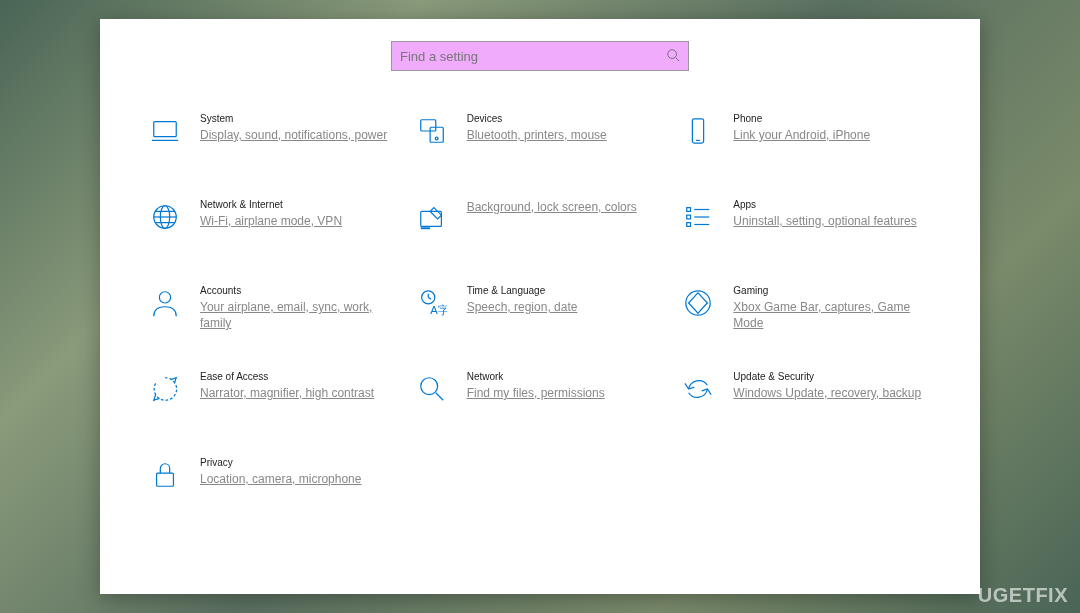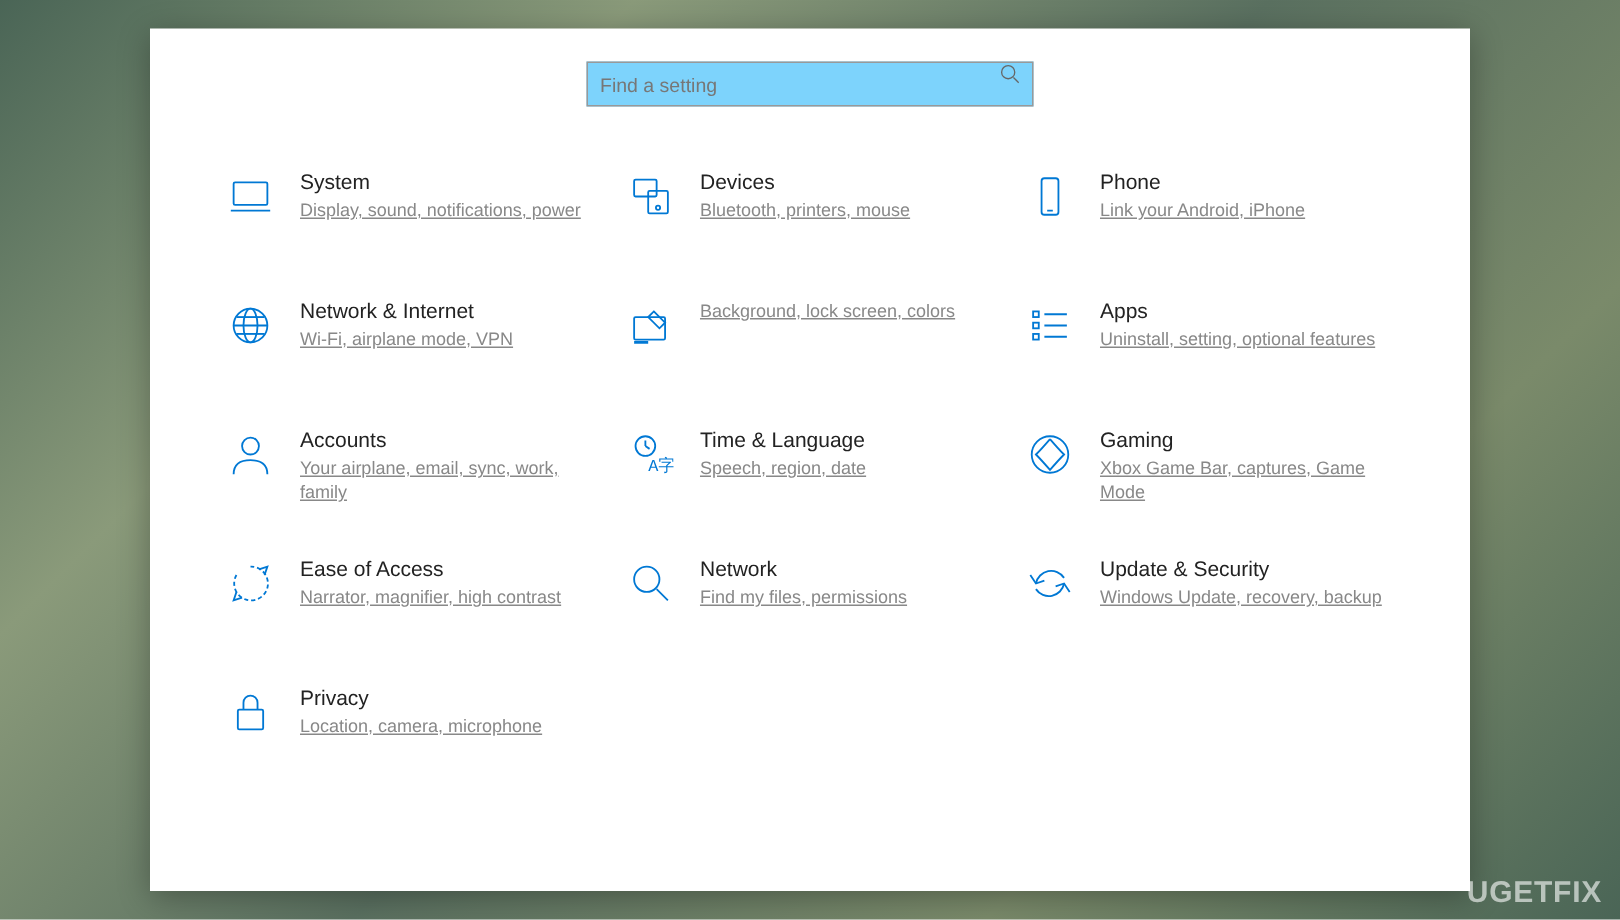--- a/index.html
+++ b/index.html
@@ -28,22 +28,23 @@
     .search-wrap {
       display: flex;
       justify-content: center;
       margin-bottom: 42px;
     }
     .search-box {
       width: 298px;
       height: 30px;
       border: 1px solid #999;
       display: flex;
+      align-items: center;
       padding: 0 8px;
-      background: #7dd3fc;
+      background: #f0abfc;
     }
     .search-box input {
       flex: 1;
       border: none;
       outline: none;
       font-size: 13px;
       color: #666;
       background: transparent;
     }
     .search-box input::placeholder {
@@ -66,39 +67,38 @@
       cursor: pointer;
       min-height: 56px;
     }
     .cat-icon {
       width: 32px;
       height: 32px;
       flex-shrink: 0;
       color: #0078d4;
       display: flex;
       align-items: center;
-      justify-content: flex-end;
+      justify-content: flex-start;
       margin-top: 2px;
-      font-family: Liberation Mono, monospace;
     }
     .cat-icon svg {
       width: 30px;
       height: 30px;
       stroke: #0078d4;
       fill: none;
       stroke-width: 1.3;
     }
     .cat-text {
       display: flex;
       flex-direction: column;
       gap: 3px;
       max-width: 190px;
     }
     .cat-title {
-      font-size: 14px;
+      font-size: 10px;
       color: #222;
       font-weight: 400;
     }
     .cat-desc {
       font-size: 12px;
       color: #888;
       line-height: 1.35;
       text-decoration: underline;
     }
     .watermark {

